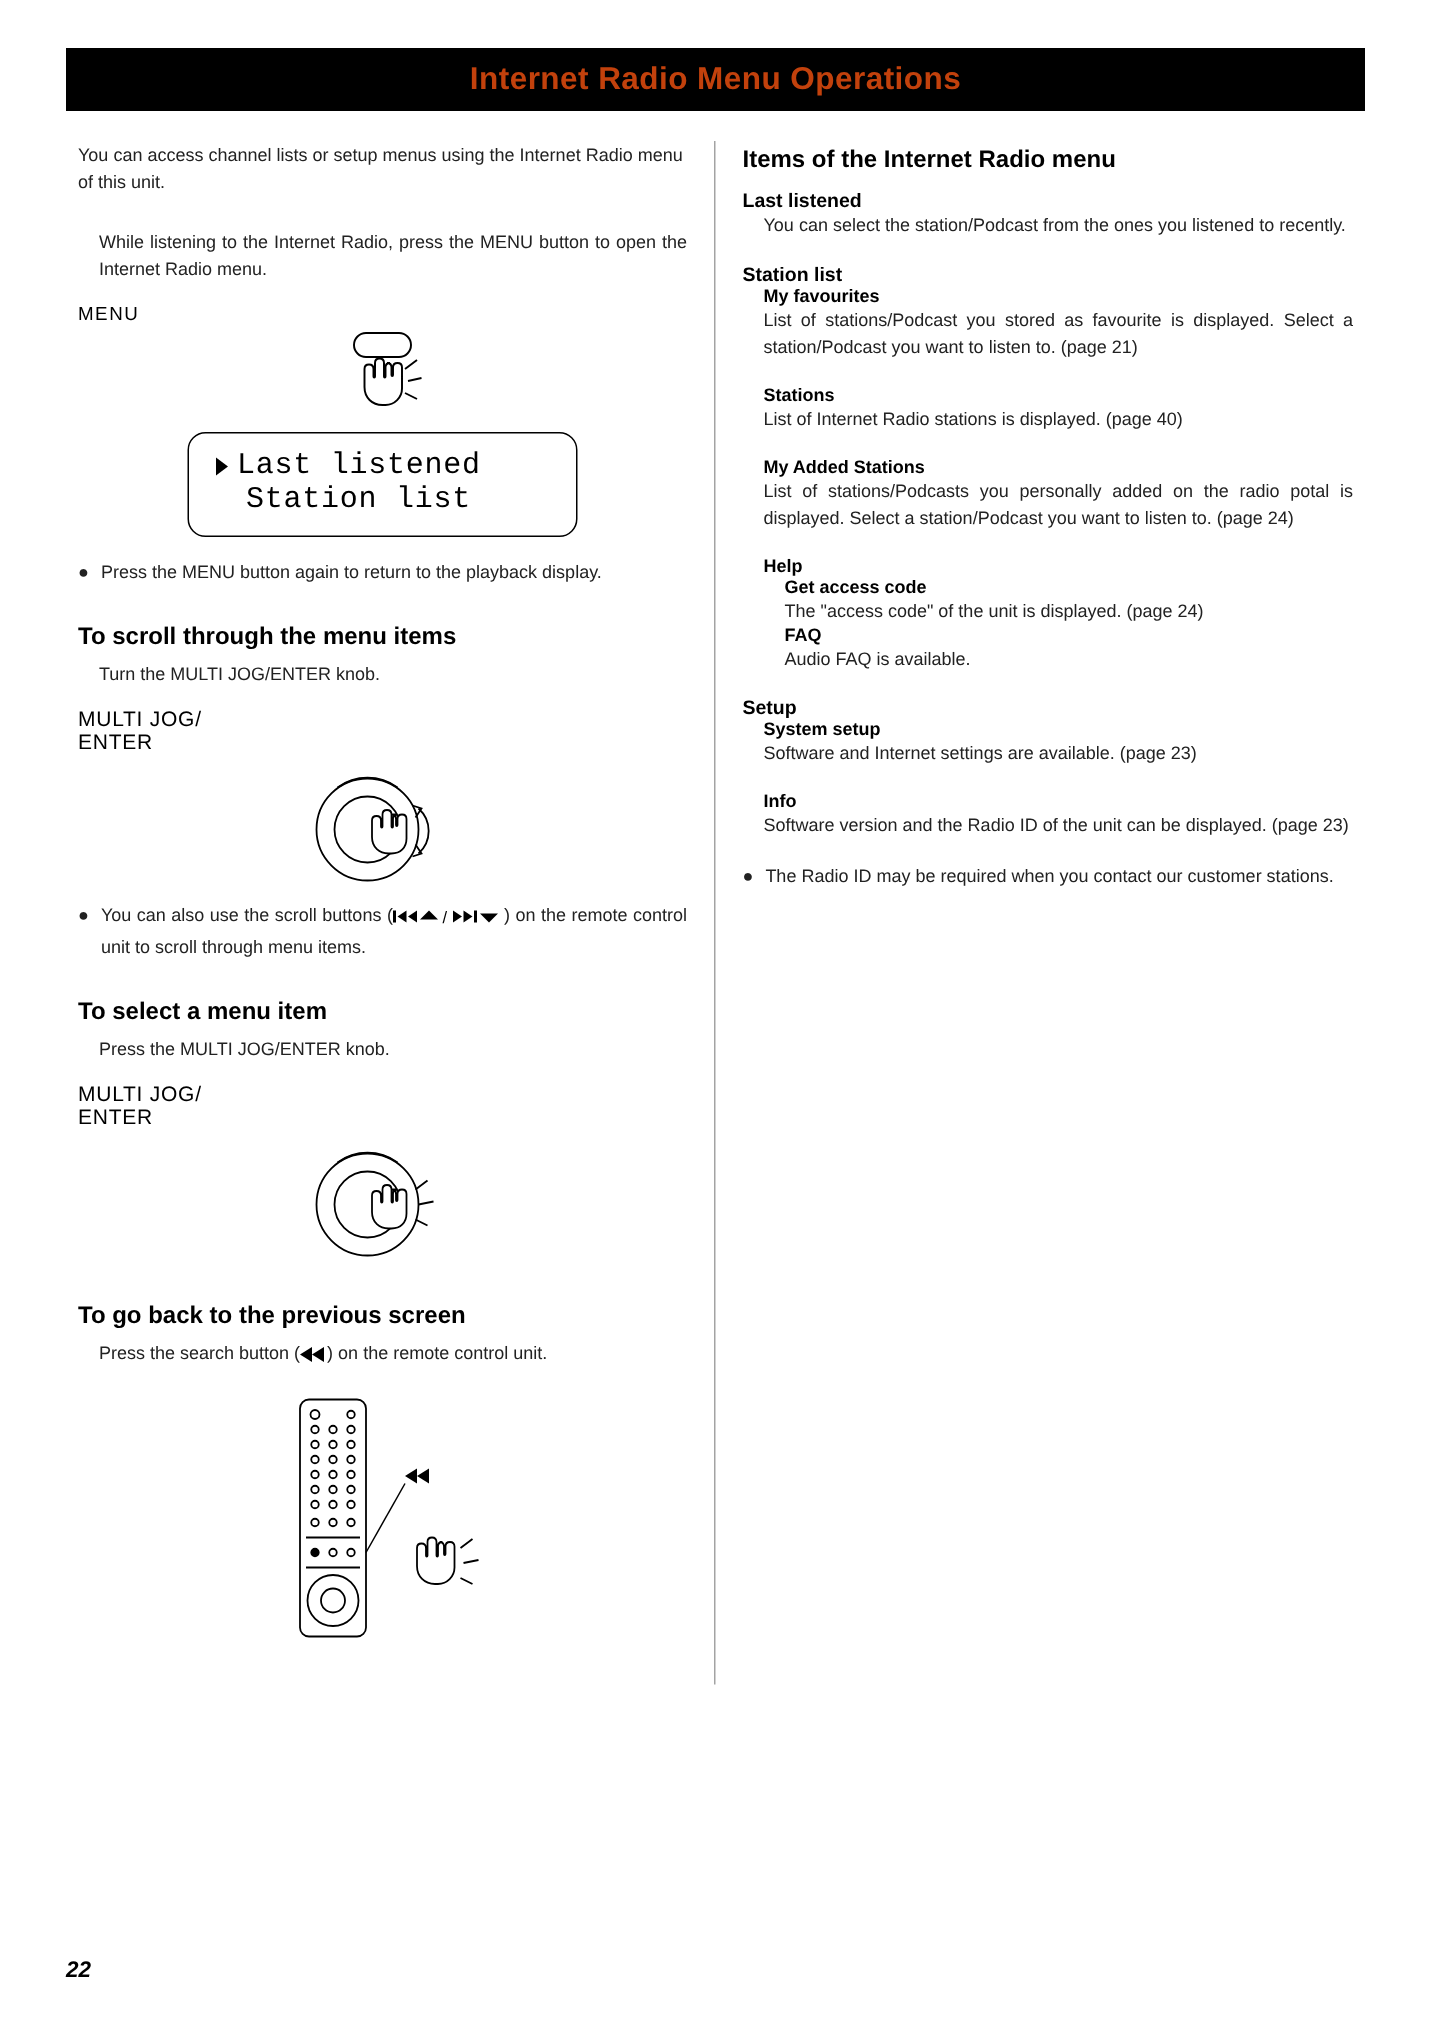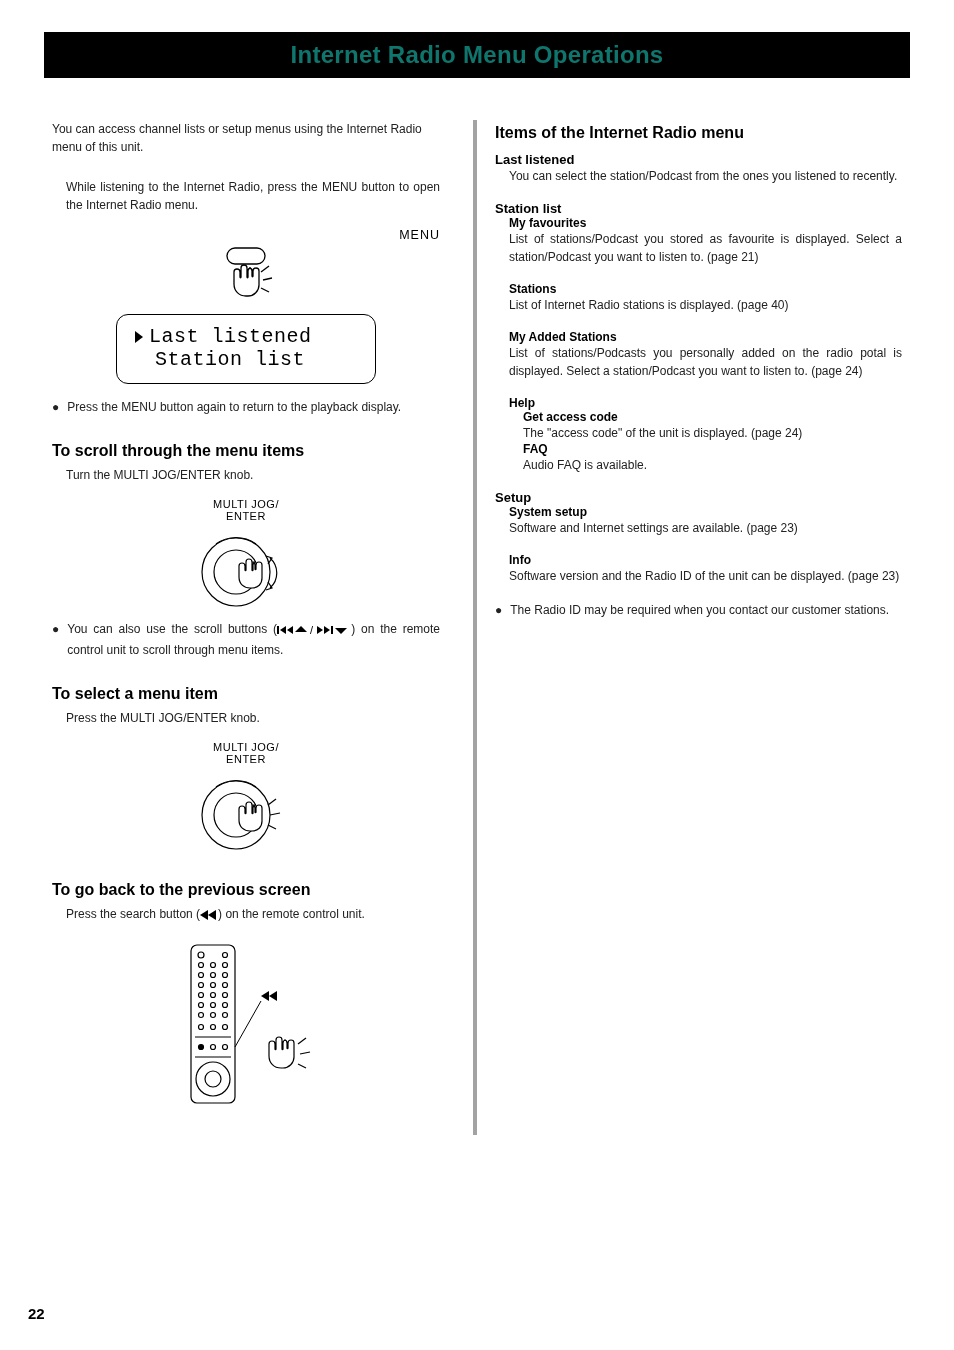--- a/index.html
+++ b/index.html
@@ -1,35 +1,35 @@
 <!DOCTYPE html>
 <html><head>
 <meta charset="utf-8">
 <style>
   * { box-sizing: border-box; margin: 0; padding: 0; }
   html, body { width: 954px; background: #fff; font-family: "Helvetica Neue", Arial, sans-serif; color: #000; }
   .page { width: 954px; height: 1350px; padding: 32px 44px 30px 44px; position: relative; }
-  .title-bar { background: #000; color: #0f766e; text-align: center; font-weight: 600; font-size: 24px; padding: 9px 0; margin-bottom: 42px; letter-spacing: 0.3px; }
+  .title-bar { background: #000; color: #c2410c; text-align: center; font-weight: 600; font-size: 21px; padding: 9px 0; margin-bottom: 20px; letter-spacing: 0.3px; }
   .cols { display: flex; gap: 0; }
   .col { width: 50%; padding: 0 8px; }
-  .col.left { padding-right: 33px; border-right: 4px solid #a3a3a3; }
+  .col.left { padding-right: 18px; border-right: 1px solid #a3a3a3; }
   .col.right { padding-left: 18px; }
   .intro { font-size: 12px; line-height: 1.5; margin-bottom: 22px; color: #222; }
   .h2 { font-weight: 800; font-size: 16px; margin: 4px 0 6px 0; }
   .body { font-size: 12px; line-height: 1.5; color: #222; }
   .indent { padding-left: 14px; }
   .justify { text-align: justify; }
   .bullet { display: flex; gap: 8px; font-size: 12px; line-height: 1.5; margin-top: 8px; color: #222; }
   .bullet .dot { flex: 0 0 auto; }
   .section { margin-bottom: 26px; }
   .h3 { font-weight: 700; font-size: 13px; }
   .h4 { font-weight: 700; font-size: 12px; }
-  .page-num { position: absolute; left: 28px; bottom: 28px; font-weight: 800; font-size: 15px; }
-  .menu-label { font-family: Arial, sans-serif; font-weight: 400; font-size: 12.5px; letter-spacing: 1px; text-align:right; }
-  .jog-label { font-family: Arial, sans-serif; font-weight: 400; font-size: 11px; letter-spacing: 0.5px; text-align:center; line-height:1.1; }
+  .page-num { position: absolute; left: 44px; bottom: 28px; font-weight: 800; font-style: italic; font-size: 15px; }
+  .menu-label { font-family: Arial, sans-serif; font-weight: 400; font-size: 12.5px; letter-spacing: 1px; text-align:left; }
+  .jog-label { font-family: Arial, sans-serif; font-weight: 400; font-size: 14px; letter-spacing: 0.5px; text-align:left; line-height:1.1; }
   .lcd { border: 1.3px solid #000; border-radius: 12px; width: 260px; margin: 8px auto 14px auto; padding: 10px 18px 12px 18px; font-family: "Courier New", monospace; font-size: 20px; letter-spacing: 0.5px; }
   .lcd-row { display:flex; align-items:center; gap: 6px; }
   .tri { display:inline-block; width:0;height:0; border-top:6px solid transparent; border-bottom:6px solid transparent; border-left:8px solid #000; }
   svg { display:block; margin: 0 auto; }
   .center { text-align:center; }
   .mb6 { margin-bottom: 6px; }
   .mb10 { margin-bottom: 10px; }
   .mt14 { margin-top: 14px; }
   .item-block { margin-bottom: 16px; }
   .rew-sym { display:inline-block; vertical-align:-2px; }

